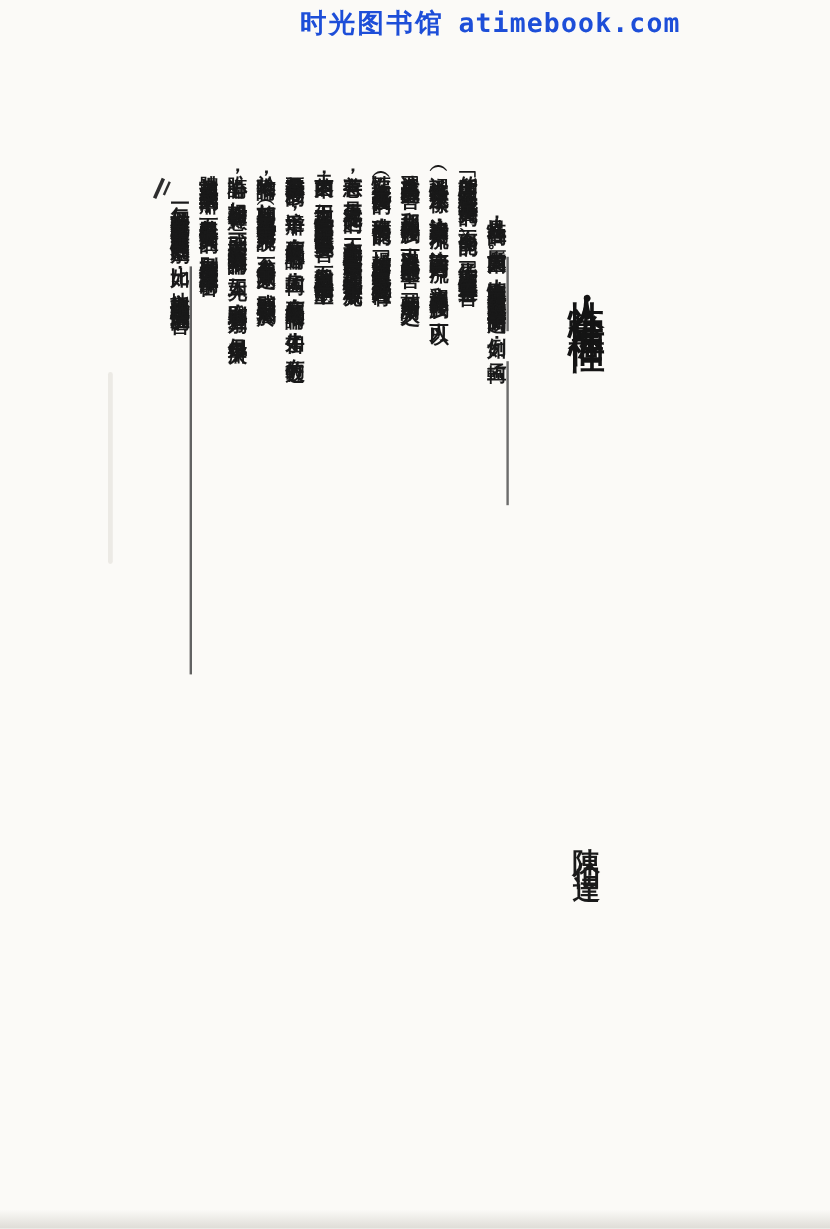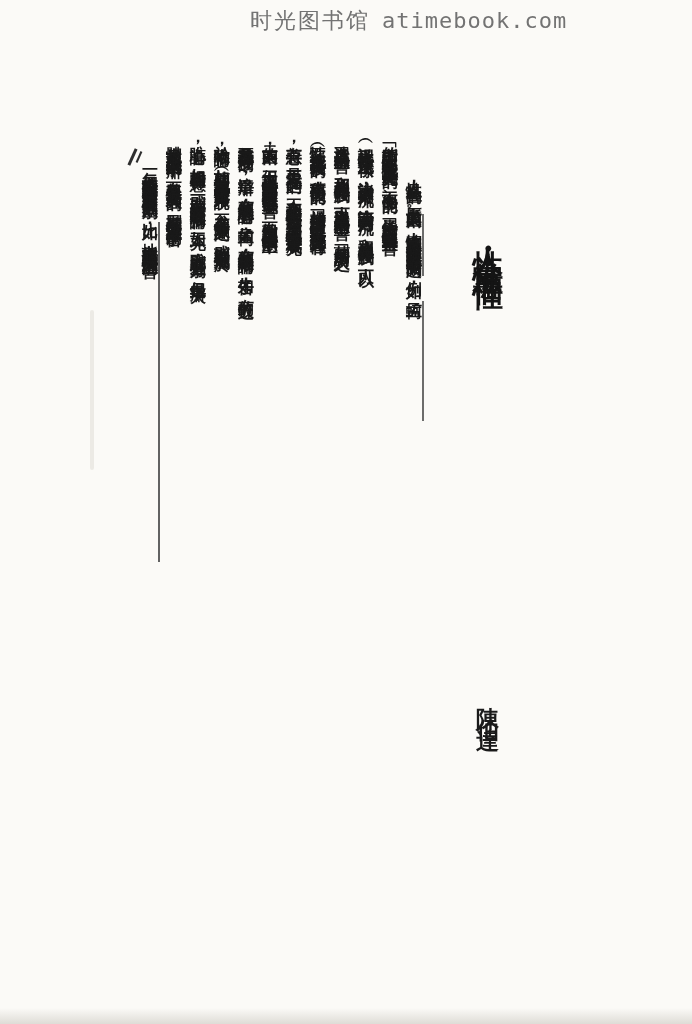--- a/index.html
+++ b/index.html
@@ -10,23 +10,24 @@
     background:#fbfaf7;
     overflow:hidden;
     font-family:"DejaVu Serif","Liberation Serif",serif;
     color:#1b1b1b;
   }
   
   .watermark{
     position:absolute;top:8px;left:250px;
     font-family:"DejaVu Sans","Liberation Sans",sans-serif;
     font-size:22px;line-height:26px;
-    color:#737373;letter-spacing:2px;
+    color:#1d4ed8;letter-spacing:2px;
     white-space:nowrap;
     user-select:none;
+    font-weight:bold;
   }
   .watermark .url{
     font-family:"DejaVu Sans Mono","Liberation Mono",monospace;
     letter-spacing:1px;margin-left:12px;
   }
   
   .title{
     position:absolute;top:222px;left:468px;
     margin:0;
     writing-mode:vertical-rl;

